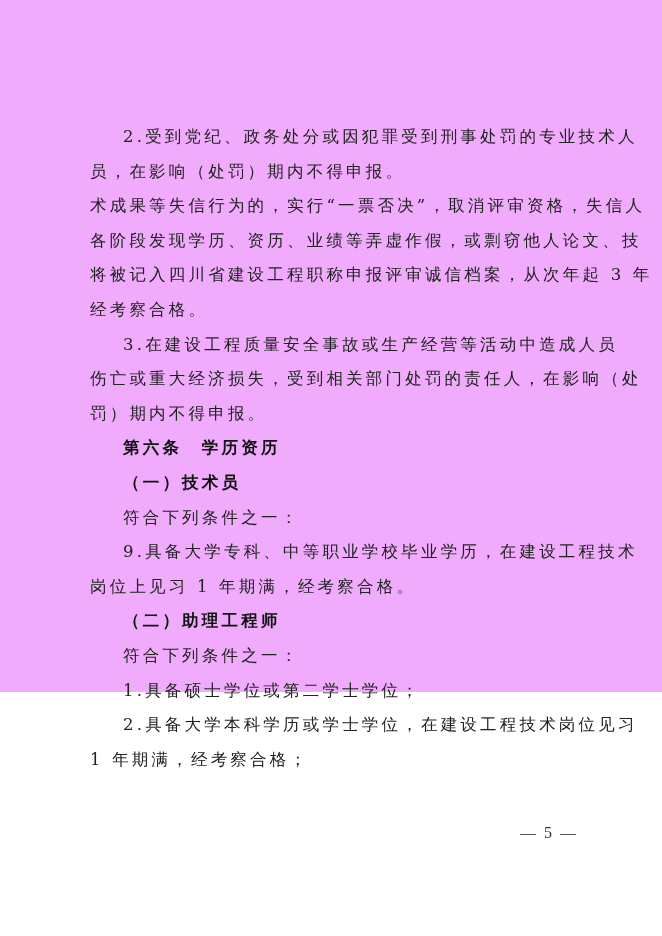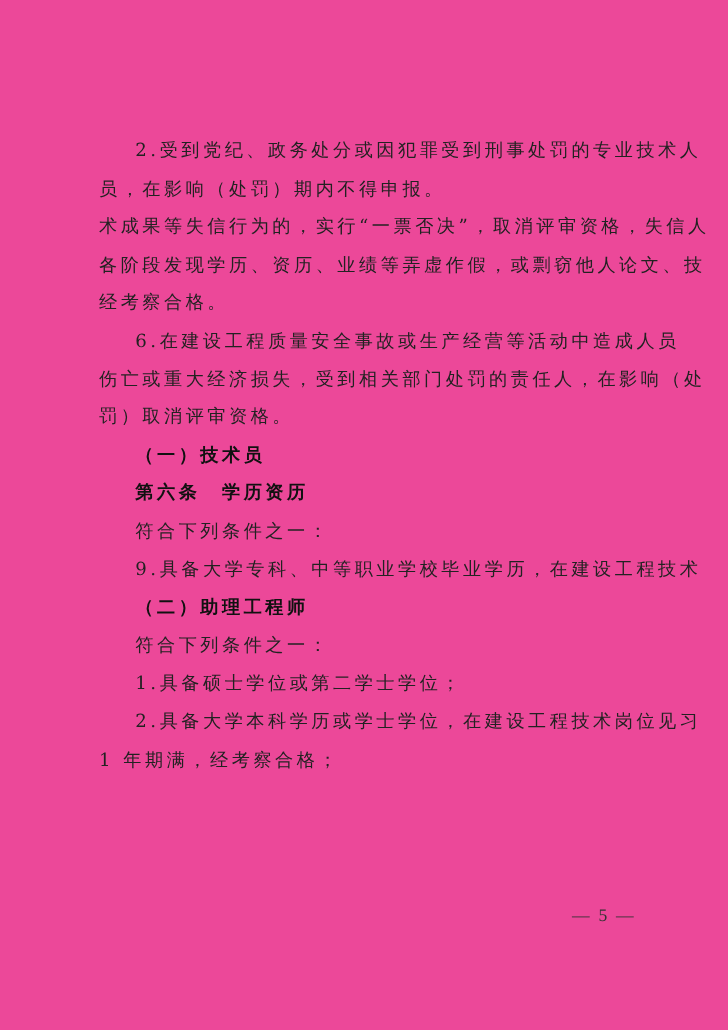--- a/index.html
+++ b/index.html
@@ -12,22 +12,22 @@
       height: 936px;
       position: relative;
       overflow: hidden;
       font-family: "DejaVu Serif", "Liberation Serif", serif;
       color: #222222;
     }
     .page {
       position: absolute;
       left: 0; top: 0;
       width: 662px;
-      height: 936px;
-      background: #ec4899;
+      height: 692px;
+      background: #f0abfc;
     }
     .text-block {
       position: absolute;
       left: 90px;
       top: 120px;
       width: 490px;
     }
     .line {
       height: 34.6px;
       line-height: 34.6px;
@@ -53,28 +53,30 @@
   </style>
 </head>
 <body>
 
 <div class="page">
   <div class="text-block">
     <div class="line indent">2.受到党纪、政务处分或因犯罪受到刑事处罚的专业技术人</div>
     <div class="line">员，在影响（处罚）期内不得申报。</div>
     <div class="line">术成果等失信行为的，实行“一票否决”，取消评审资格，失信人</div>
     <div class="line">各阶段发现学历、资历、业绩等弄虚作假，或剽窃他人论文、技</div>
+    <div class="line">将被记入四川省建设工程职称申报评审诚信档案，从次年起 3 年</div>
     <div class="line">经考察合格。</div>
-    <div class="line indent">6.在建设工程质量安全事故或生产经营等活动中造成人员</div>
+    <div class="line indent">3.在建设工程质量安全事故或生产经营等活动中造成人员</div>
     <div class="line">伤亡或重大经济损失，受到相关部门处罚的责任人，在影响（处</div>
-    <div class="line">罚）取消评审资格。</div>
+    <div class="line">罚）期内不得申报。</div>
+    <div class="line indent bold">第六条　学历资历</div>
     <div class="line indent bold">（一）技术员</div>
-    <div class="line indent bold">第六条　学历资历</div>
     <div class="line indent">符合下列条件之一：</div>
     <div class="line indent">9.具备大学专科、中等职业学校毕业学历，在建设工程技术</div>
+    <div class="line">岗位上见习 1 年期满，经考察合格。</div>
     <div class="line indent bold">（二）助理工程师</div>
     <div class="line indent">符合下列条件之一：</div>
     <div class="line indent">1.具备硕士学位或第二学士学位；</div>
     <div class="line indent">2.具备大学本科学历或学士学位，在建设工程技术岗位见习</div>
     <div class="line">1 年期满，经考察合格；</div>
   </div>
   <div class="page-number">— 5 —</div>
 </div>
 
 </body></html>

